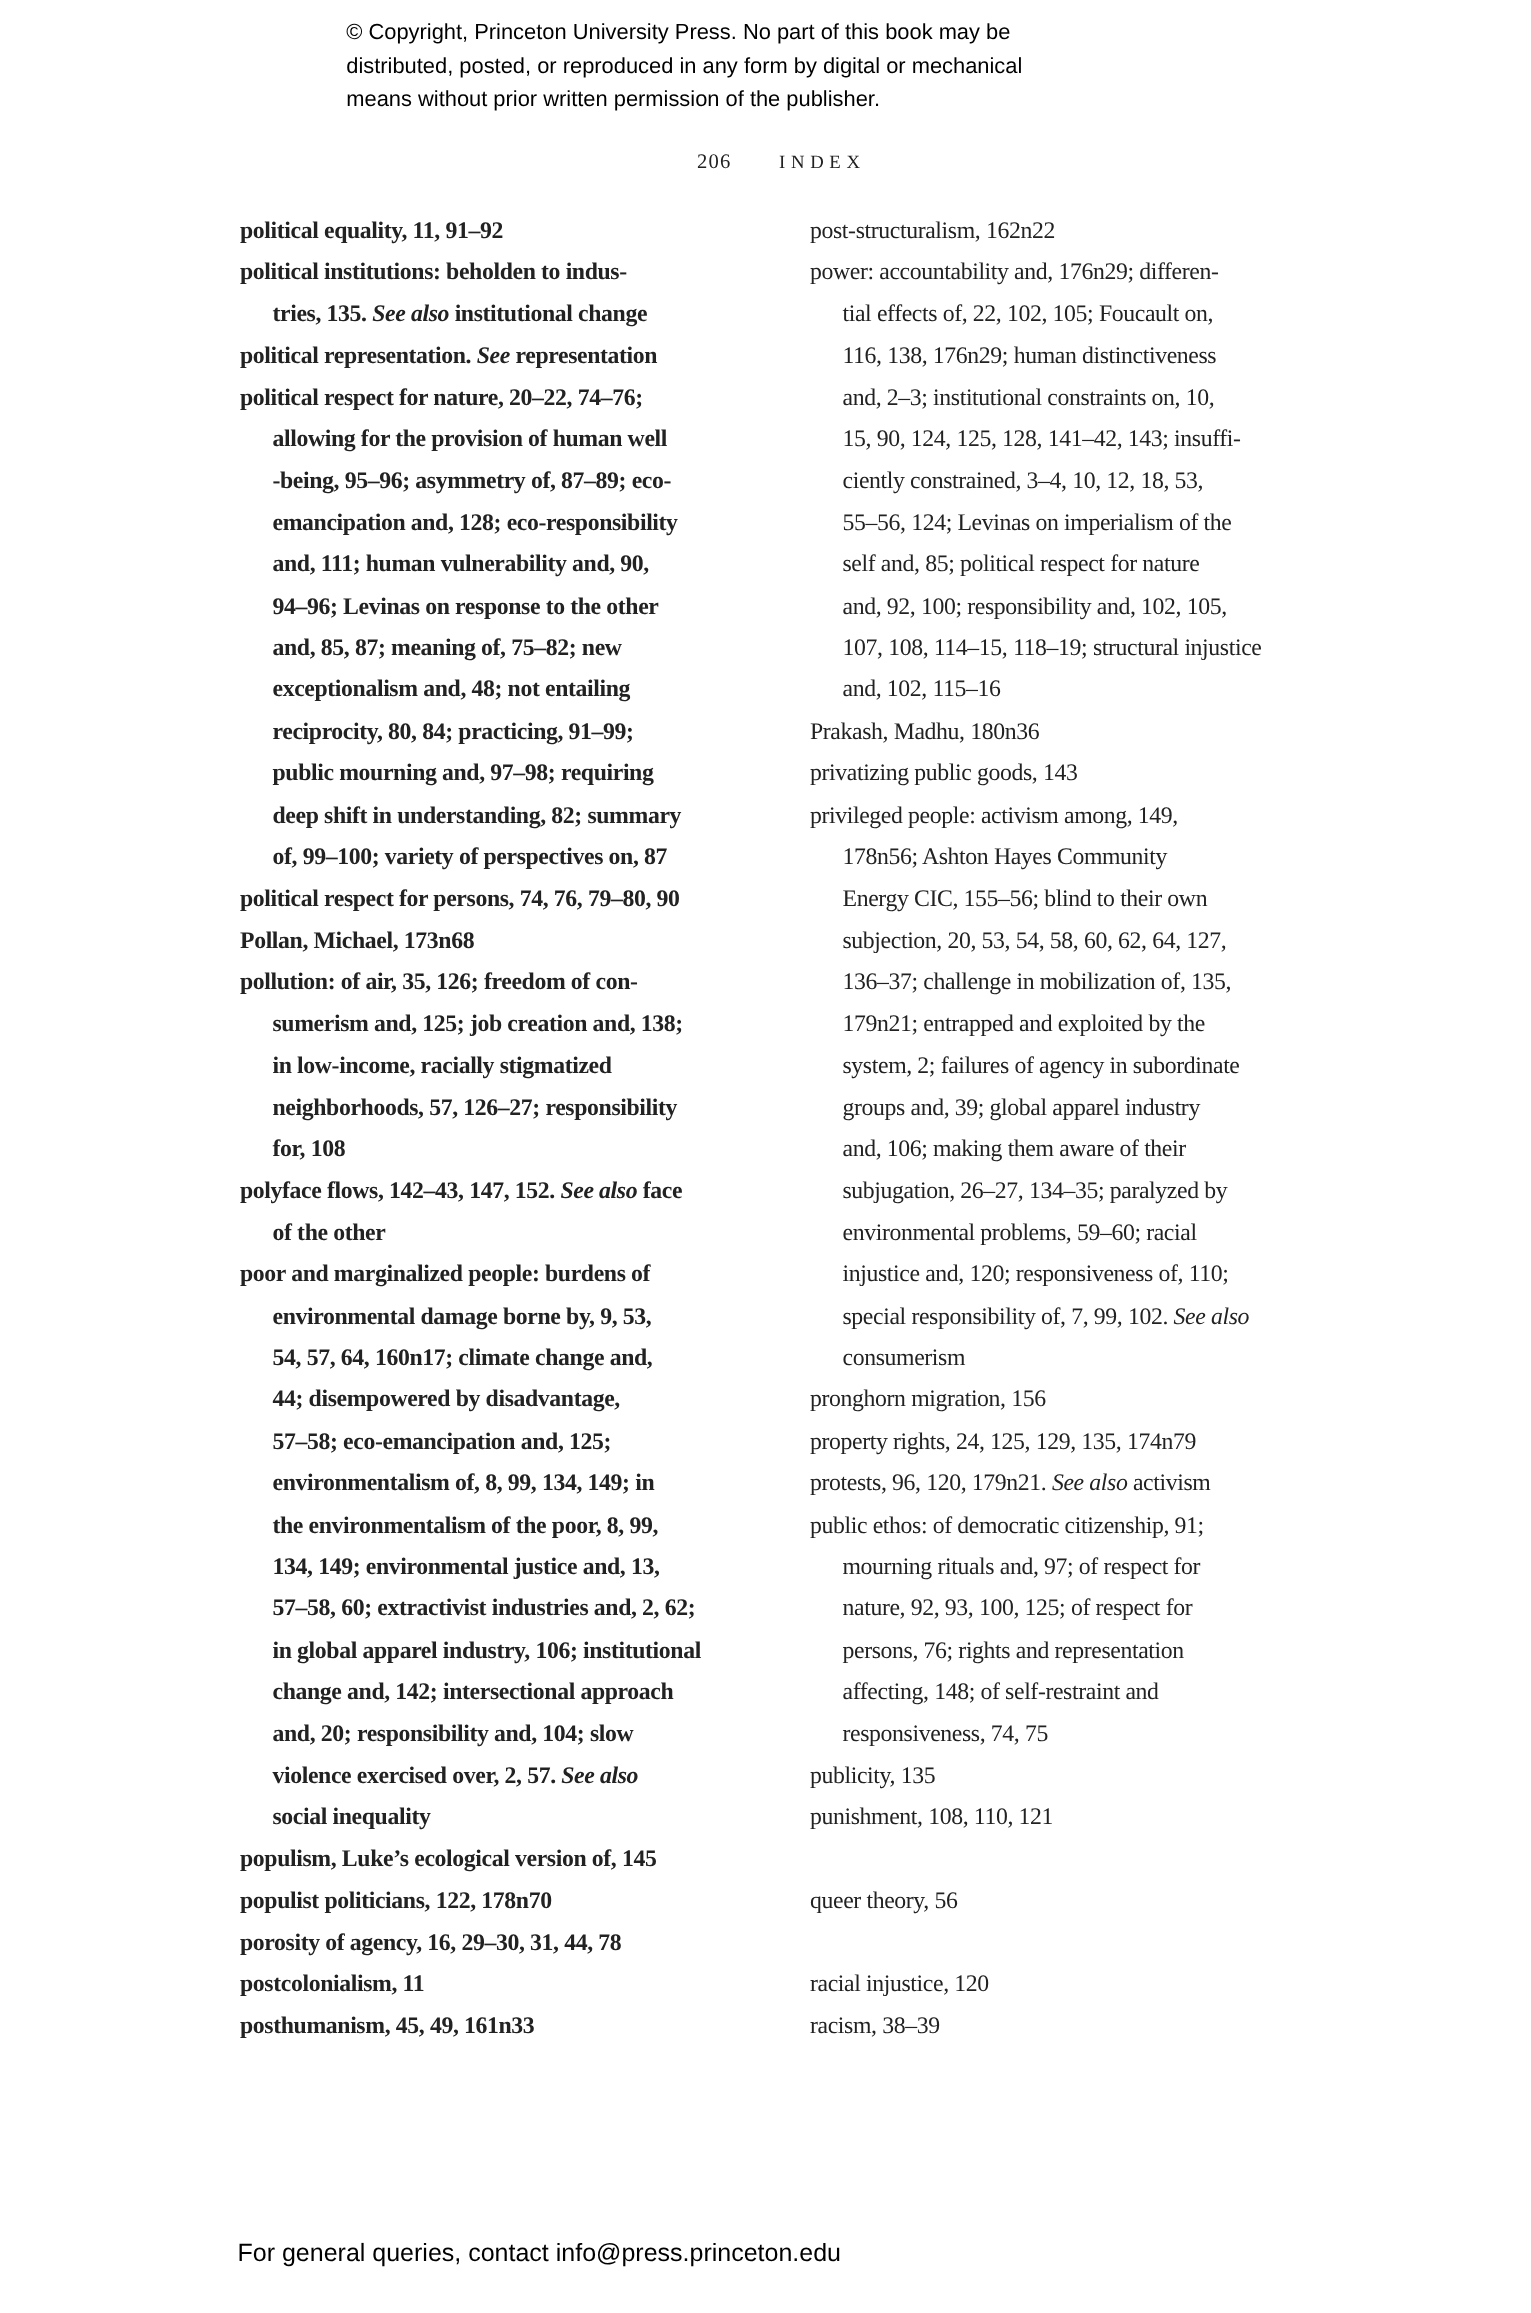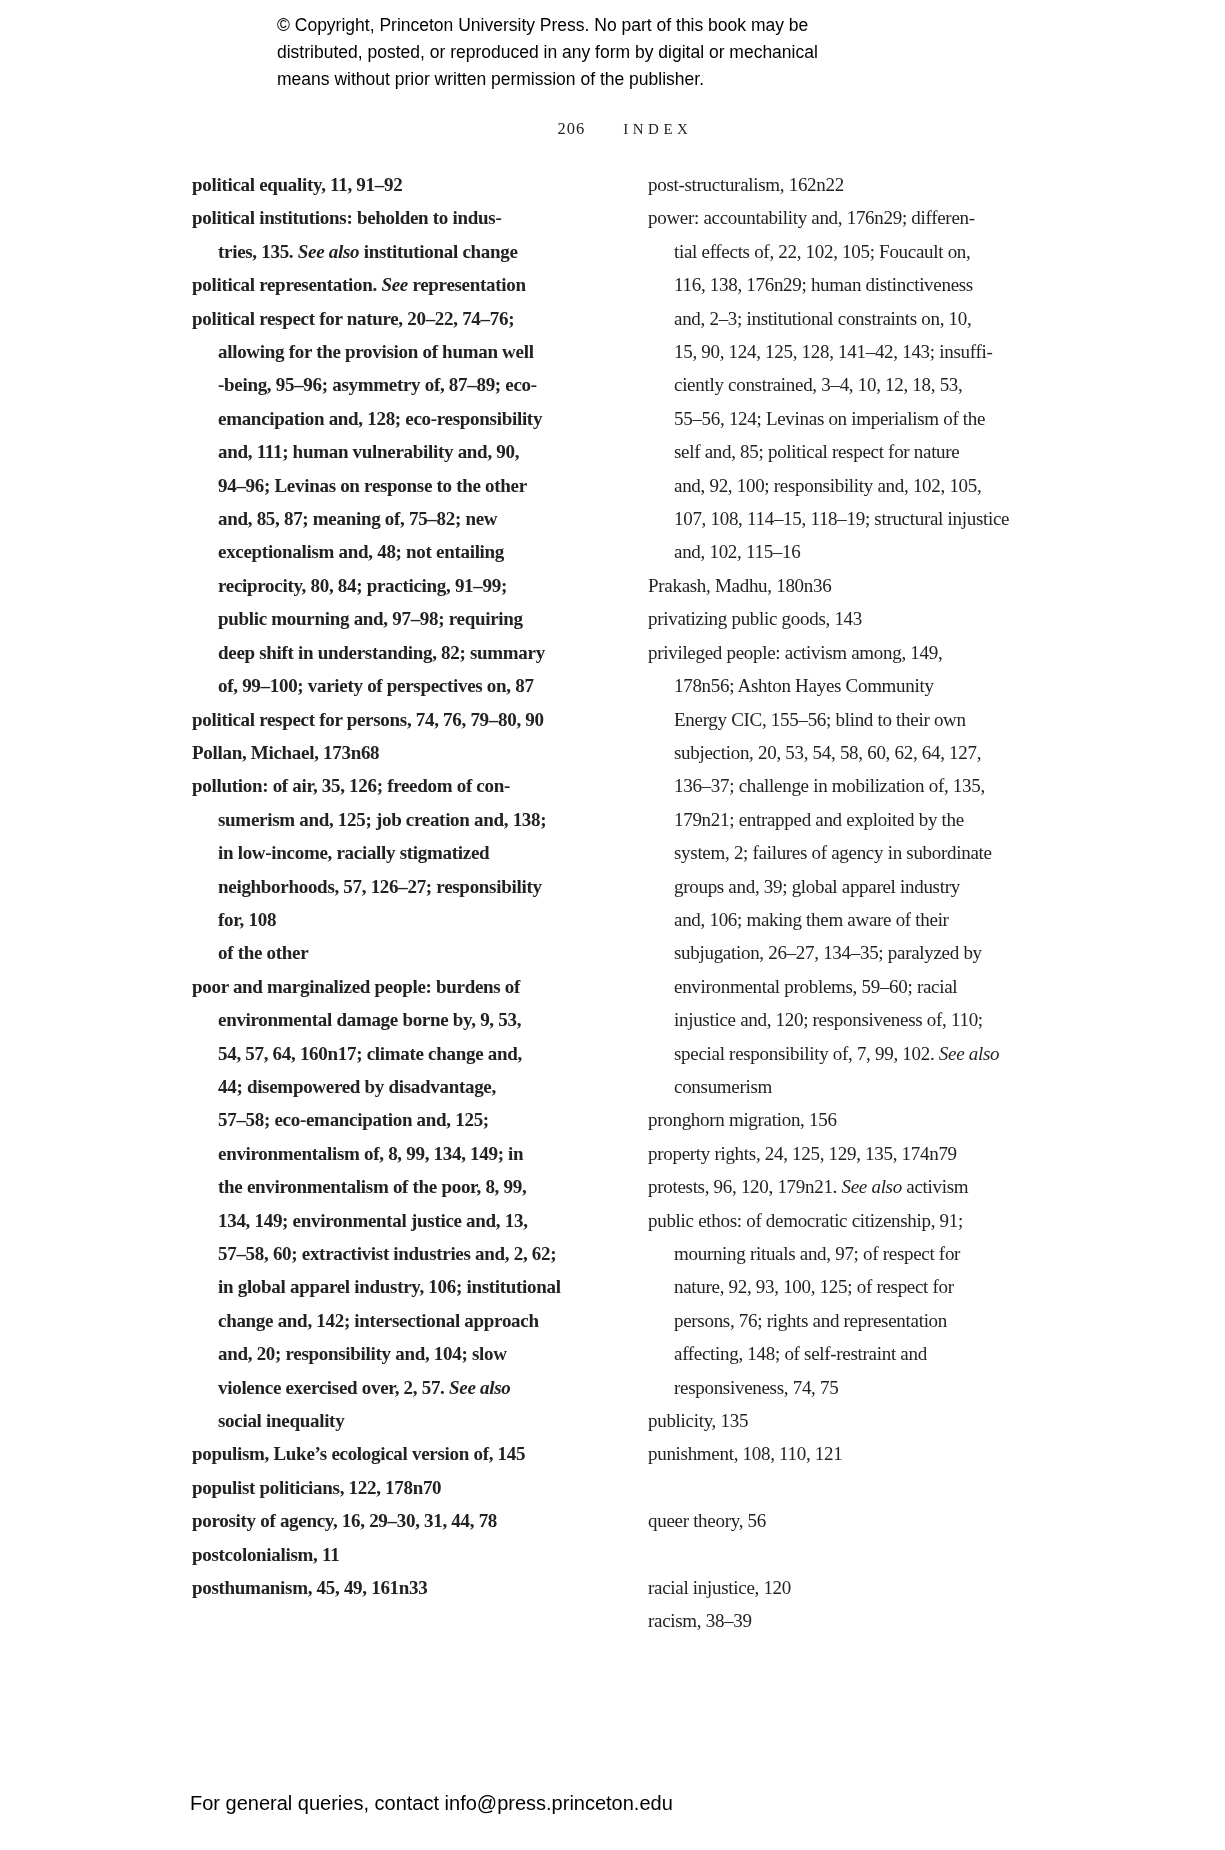--- a/index.html
+++ b/index.html
@@ -62,20 +62,21 @@
     <div class="iline cont">public mourning and, 97–98; requiring</div>
     <div class="iline cont">deep shift in understanding, 82; summary</div>
     <div class="iline cont">of, 99–100; variety of perspectives on, 87</div>
     <div class="iline">political respect for persons, 74, 76, 79–80, 90</div>
     <div class="iline">Pollan, Michael, 173n68</div>
     <div class="iline">pollution: of air, 35, 126; freedom of con-</div>
     <div class="iline cont">sumerism and, 125; job creation and, 138;</div>
     <div class="iline cont">in low-income, racially stigmatized</div>
     <div class="iline cont">neighborhoods, 57, 126–27; responsibility</div>
     <div class="iline cont">for, 108</div>
+    <div class="iline">polyface flows, 142–43, 147, 152. <i>See also</i> face</div>
     <div class="iline cont">of the other</div>
     <div class="iline">poor and marginalized people: burdens of</div>
     <div class="iline cont">environmental damage borne by, 9, 53,</div>
     <div class="iline cont">54, 57, 64, 160n17; climate change and,</div>
     <div class="iline cont">44; disempowered by disadvantage,</div>
     <div class="iline cont">57–58; eco-emancipation and, 125;</div>
     <div class="iline cont">environmentalism of, 8, 99, 134, 149; in</div>
     <div class="iline cont">the environmentalism of the poor, 8, 99,</div>
     <div class="iline cont">134, 149; environmental justice and, 13,</div>
     <div class="iline cont">57–58, 60; extractivist industries and, 2, 62;</div>

